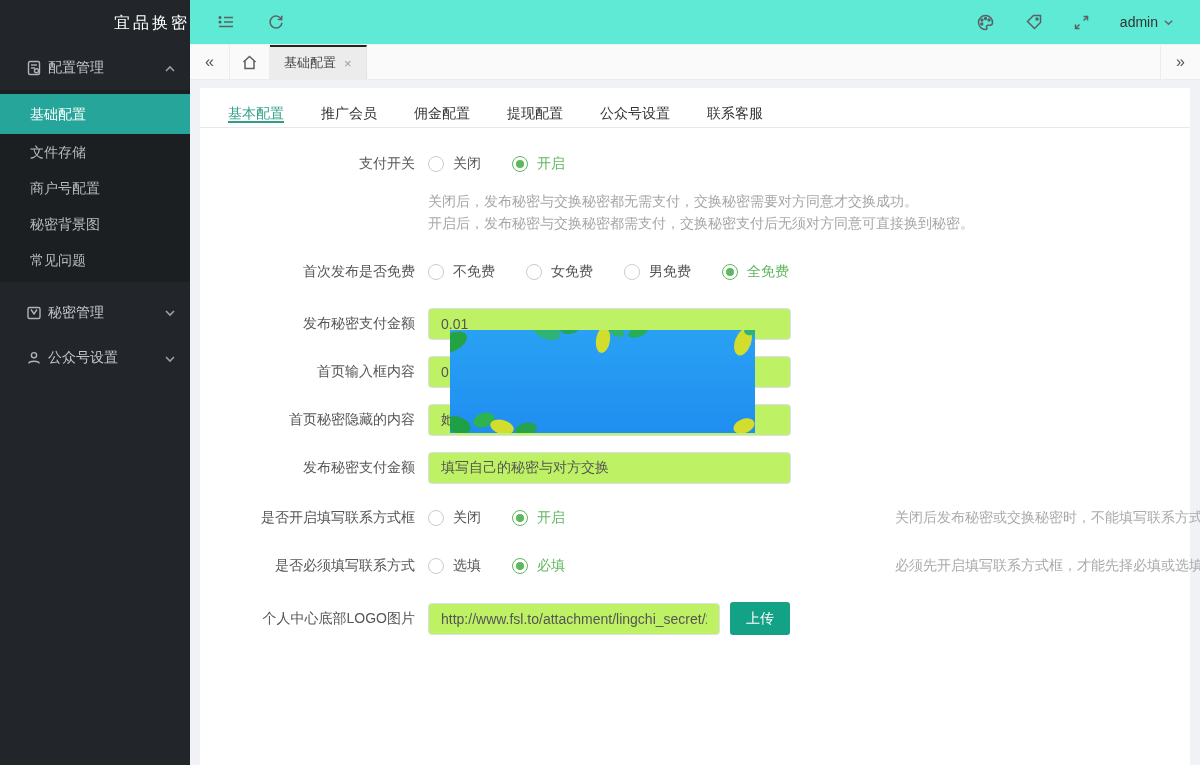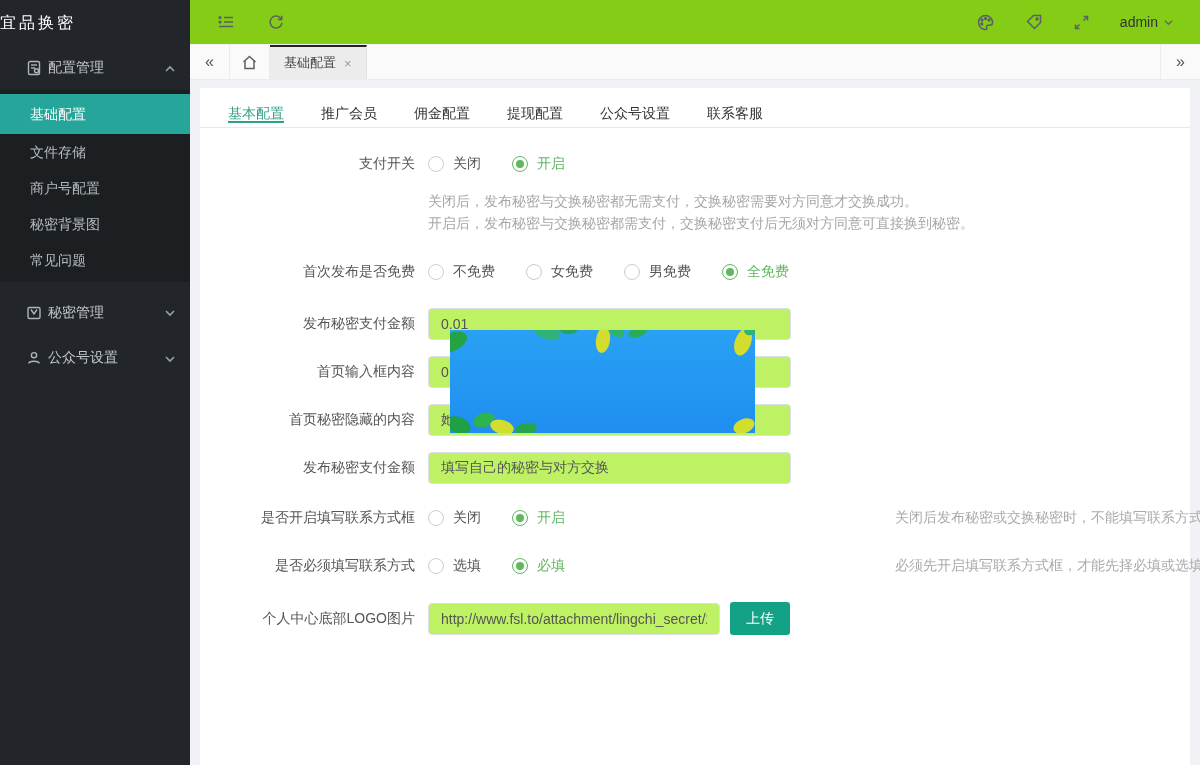--- a/index.html
+++ b/index.html
@@ -2,36 +2,36 @@
 <html><head>
 <meta charset="utf-8">
 <style>
   * { margin:0; padding:0; box-sizing:border-box; }
   html,body { width:1200px; height:765px; overflow:hidden; }
   body { font-family:"Liberation Sans","DejaVu Sans",sans-serif; font-size:14px; color:#555; background:#fff; }
   .app { display:flex; width:1200px; height:765px; }
 
   
   .sidebar { width:190px; height:765px; background:#22262a; flex:none; }
-  .logo { height:45px; line-height:45px; text-align:left; color:#ffffff; font-size:16px; letter-spacing:3px; }
+  .logo { height:45px; line-height:45px; text-align:right; color:#ffffff; font-size:16px; letter-spacing:3px; }
   .menu-item { height:45px; display:flex; align-items:center; padding:0 14px 0 10px; color:#c3c7cb; cursor:pointer;margin-left:16px; }
   .menu-item .mi-icon { width:16px; height:16px; flex:none; display:flex; align-items:center; }
   .menu-item .mi-label { margin-left:6px; flex:1; font-size:14px; }
   .menu-item .mi-chev { width:12px; height:12px; flex:none; }
   .submenu { background:#1b1f22; padding:4px 0; }
   .submenu-item { height:36px; line-height:36px; padding-left:30px; color:#b7bbbf; font-size:14px; cursor:pointer; }
   .submenu-item.active { background:#26a69a; color:#ffffff; height:40px; line-height:40px; }
   svg.sic { stroke:#aeb4b9; fill:none; stroke-width:1.4; }
   svg.chev { stroke:#9aa0a6; fill:none; stroke-width:1.6; }
 
   
   .main { flex:1; display:flex; flex-direction:column; min-width:0; }
 
   
-  .topbar { height:45px; background:#84cc16; display:flex; align-items:center; border-bottom:1px solid #f0f0f0;gap:40px; }
+  .topbar { height:45px; background:#5eead4; display:flex; align-items:center; border-bottom:1px solid #f0f0f0;gap:40px; }
   .tb-left { display:flex; align-items:center; gap:30px; padding-left:26px; }
   .tb-right { margin-left:auto; display:flex; align-items:center; gap:28px; padding-right:26px; }
   .tb-icon { width:20px; height:20px; display:flex; align-items:center; justify-content:center; cursor:pointer; }
   svg.hic { stroke:#5a6066; fill:none; stroke-width:1.5; }
   .admin-box { display:flex; align-items:center; gap:5px; cursor:pointer; color:#333; font-size:14px; }
 
   
   .tabstrip { height:35px; background:#fafafa; display:flex; align-items:stretch; border-bottom:1px solid #ebebeb; }
   .ts-btn { width:40px; display:flex; align-items:center; justify-content:center; color:#555; font-size:16px; border-right:1px solid #ececec; cursor:pointer; background:#fafafa; }
   .ts-tab { padding:0 14px; display:flex; align-items:center; gap:8px; background:#ececec; border-top:2px solid #222; border-right:1px solid #e2e2e2; font-size:13px; color:#444; cursor:pointer; }

